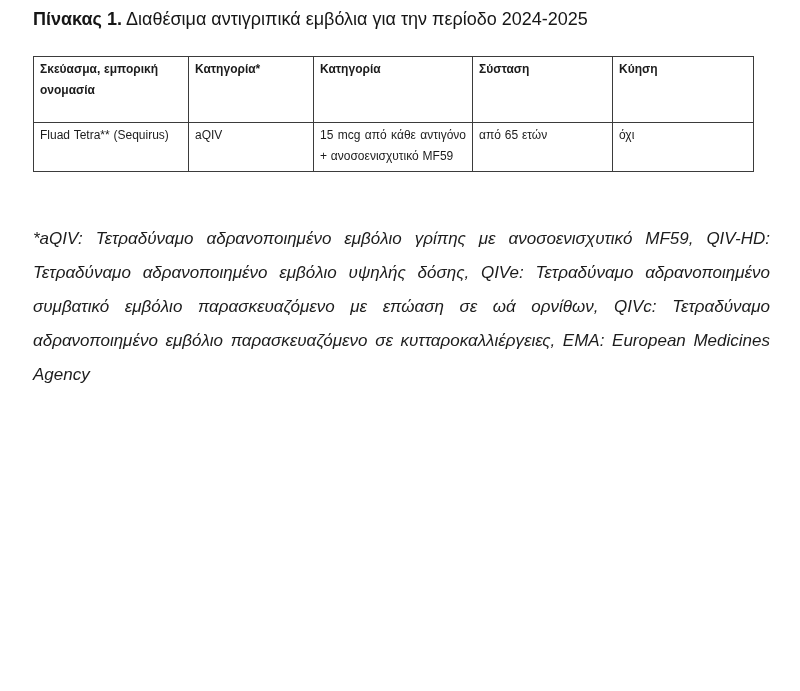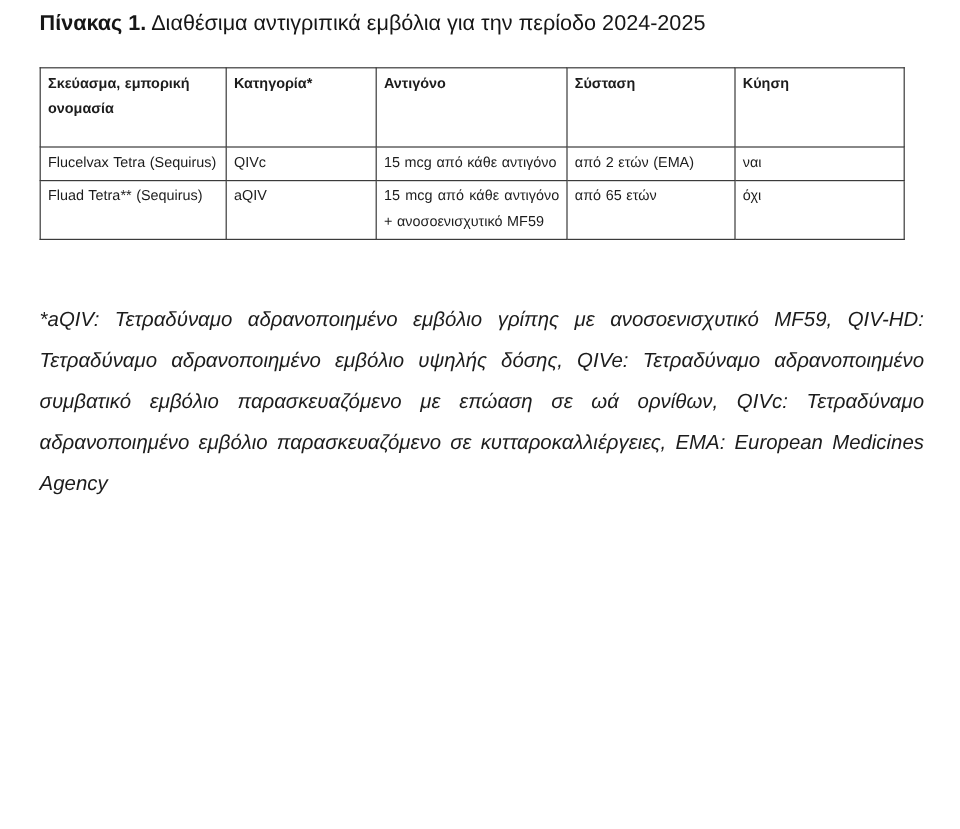--- a/index.html
+++ b/index.html
@@ -78,33 +78,26 @@
       <col class="c1">
         <col class="c2">
         <col class="c3">
         <col class="c4">
         <col class="c5">
     </colgroup>
     <thead>
       <tr>
         <th>Σκεύασμα, εμπορική ονομασία</th>
         <th>Κατηγορία*</th>
-        <th>Αντιγόνο</th>
+        <th>Κατηγορία</th>
         <th>Σύσταση</th>
         <th>Κύηση</th>
       </tr>
     </thead>
     <tbody>
-      <tr>
-        <td>Flucelvax Tetra (Sequirus)</td>
-        <td>QIVc</td>
-        <td>15 mcg από κάθε αντιγόνο</td>
-        <td>από 2 ετών (EMA)</td>
-        <td>ναι</td>
-      </tr>
       <tr>
         <td>Fluad Tetra** (Sequirus)</td>
         <td>aQIV</td>
         <td>15 mcg από κάθε αντιγόνο + ανοσοενισχυτικό MF59</td>
         <td>από 65 ετών</td>
         <td>όχι</td>
       </tr>
     </tbody>
   </table>
 

